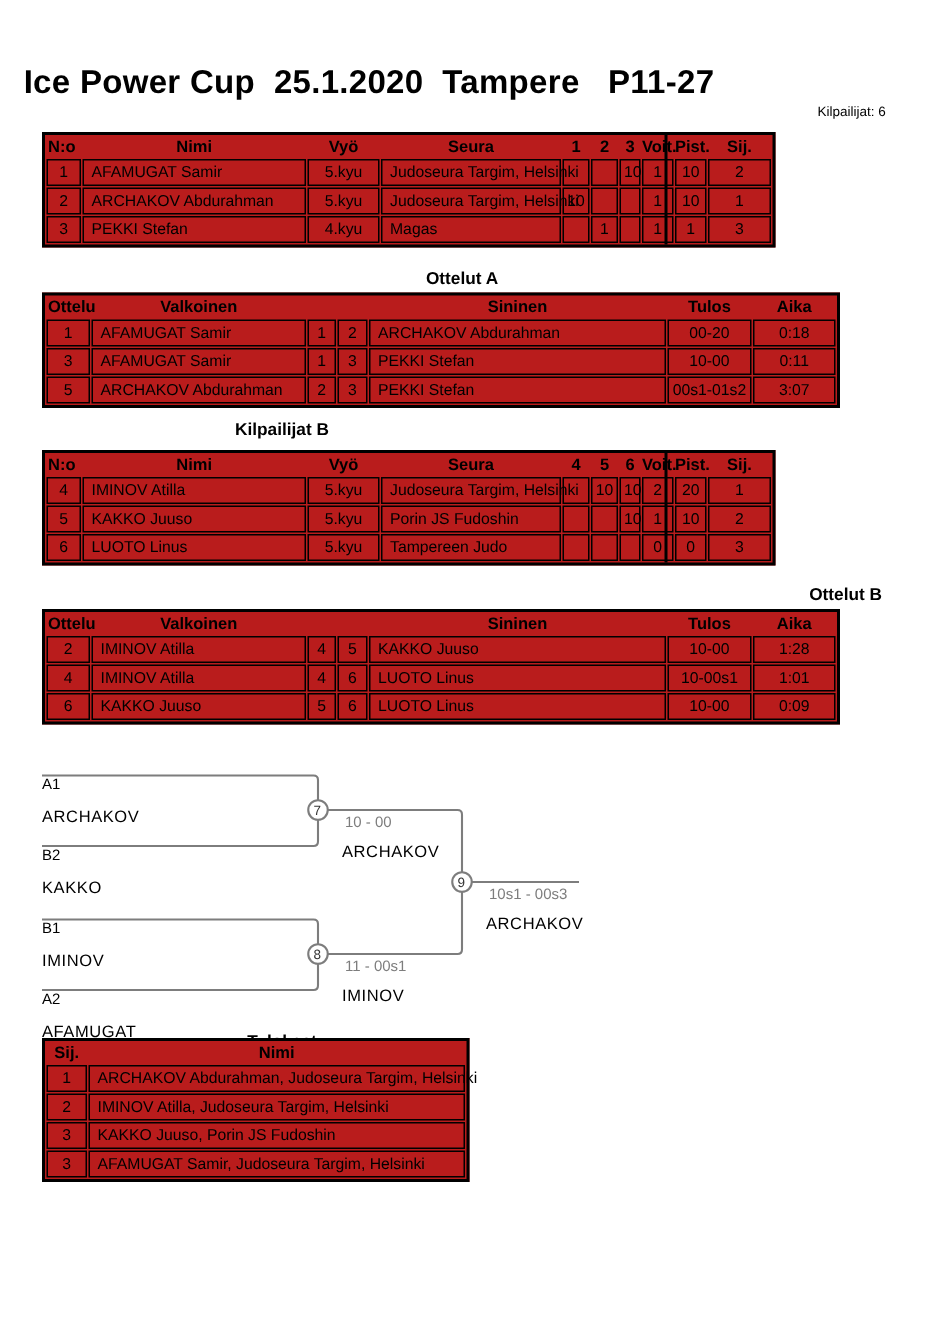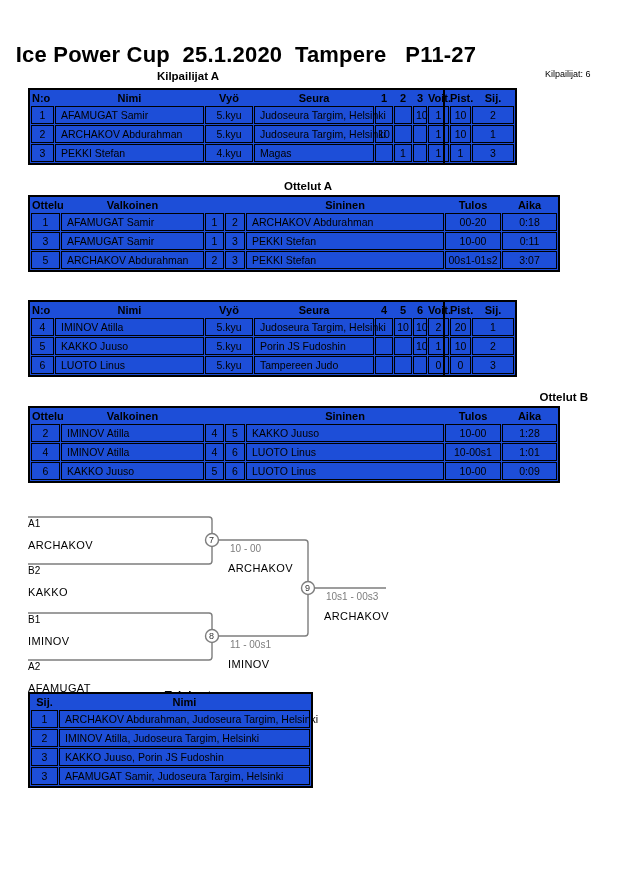--- a/index.html
+++ b/index.html
@@ -4,21 +4,21 @@
 <style>
   html,body { margin:0; padding:0; background:#fff; }
   body { width:630px; height:891px; font-family:"Liberation Sans", sans-serif; color:#000; }
   #page { position:relative; width:630px; height:891px; overflow:hidden; background:#fff; }
 
   .main-title { position:absolute; top:42px; left:0; width:492px; text-align:center;
                 font-size:22px; font-weight:bold; white-space:pre; letter-spacing:0.2px; }
   .sec-title  { position:absolute; font-size:11.5px; font-weight:bold; text-align:center; white-space:nowrap; }
   .count-note { position:absolute; top:69px; left:545px; font-size:9px; white-space:nowrap; }
 
-  .tbl-wrap { position:absolute; border:2px solid #000; background:#1d4ed8; box-sizing:border-box; }
+  .tbl-wrap { position:absolute; border:2px solid #000; background:#b91c1c; box-sizing:border-box; }
   table.sheet { border-collapse:separate; border-spacing:1px; table-layout:fixed; width:100%; }
   .sheet th { border:none; font-weight:bold; font-size:11px; height:14px; line-height:14px;
               padding:0; white-space:nowrap; overflow:visible; }
   .sheet th.l { text-align:left; padding-left:1px; }
   .sheet td { border:1px solid #000; font-size:10.5px; height:16px; line-height:16px;
               padding:0 2px; white-space:nowrap; text-align:center; overflow:visible; }
   .sheet td.l { text-align:left; padding-left:5px; }
   .vsep { position:absolute; top:0; bottom:0; width:2px; background:#000; }
 
   .bk-name  { position:absolute; font-size:11px; letter-spacing:0.4px; white-space:nowrap;margin-top:36px; }
@@ -27,21 +27,20 @@
   .bk-num   { position:absolute; width:13px; height:13px; line-height:13px; text-align:center;
               font-size:9px; color:#333; }
   svg.bracket { position:absolute; left:0; top:0; pointer-events:none; }
 </style>
 </head>
 <body>
 
 <div id="page">
 
   <div class="main-title">Ice Power Cup  25.1.2020  Tampere   P11-27</div>
-  <div class="sec-title" style="top:70px; left:28px; width:320px;">Kilpailijat A</div>
   <div class="count-note">Kilpailijat: 6</div>
 
   <div class="tbl-wrap" style="top:88px; left:28px; width:489px;">
     <table class="sheet">
       <colgroup>
         <col style="width:23px">
           <col style="width:149px">
           <col style="width:48px">
           <col style="width:120px">
         <col style="width:18px">
@@ -152,20 +151,21 @@
         <td>2</td>
         <td>3</td>
         <td class="l">PEKKI Stefan</td>
         <td>00s1-01s2</td>
         <td>3:07</td>
       </tr>
     </tbody>
       </table>
   </div>
 
+  <div class="sec-title" style="top:281px; left:28px; width:320px;">Kilpailijat B</div>
 
   <div class="tbl-wrap" style="top:300px; left:28px; width:489px;">
     <table class="sheet">
       <colgroup>
         <col style="width:23px">
           <col style="width:149px">
           <col style="width:48px">
           <col style="width:120px">
         <col style="width:18px">
           <col style="width:18px">

